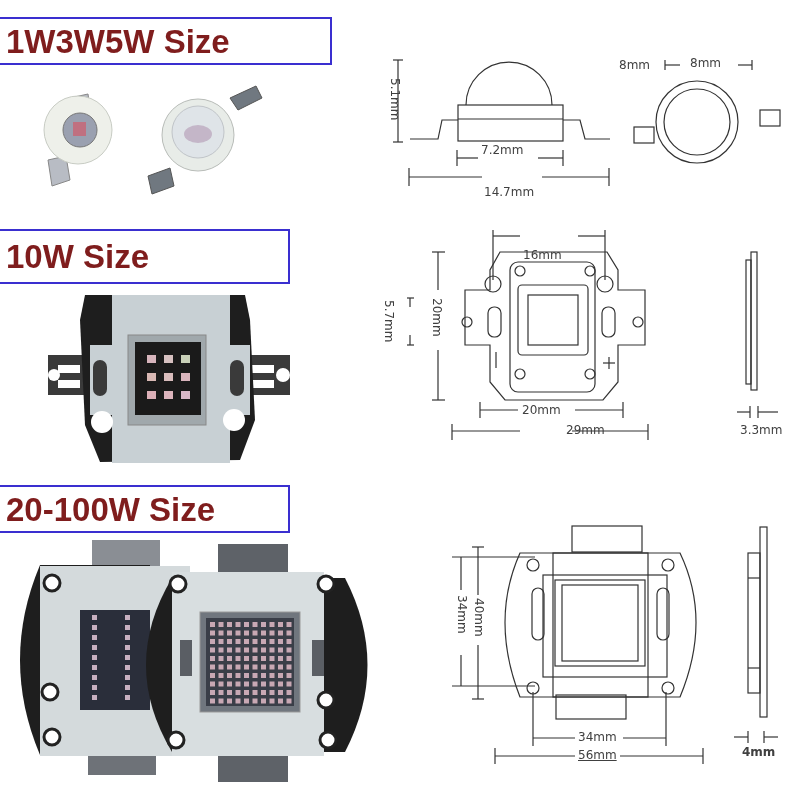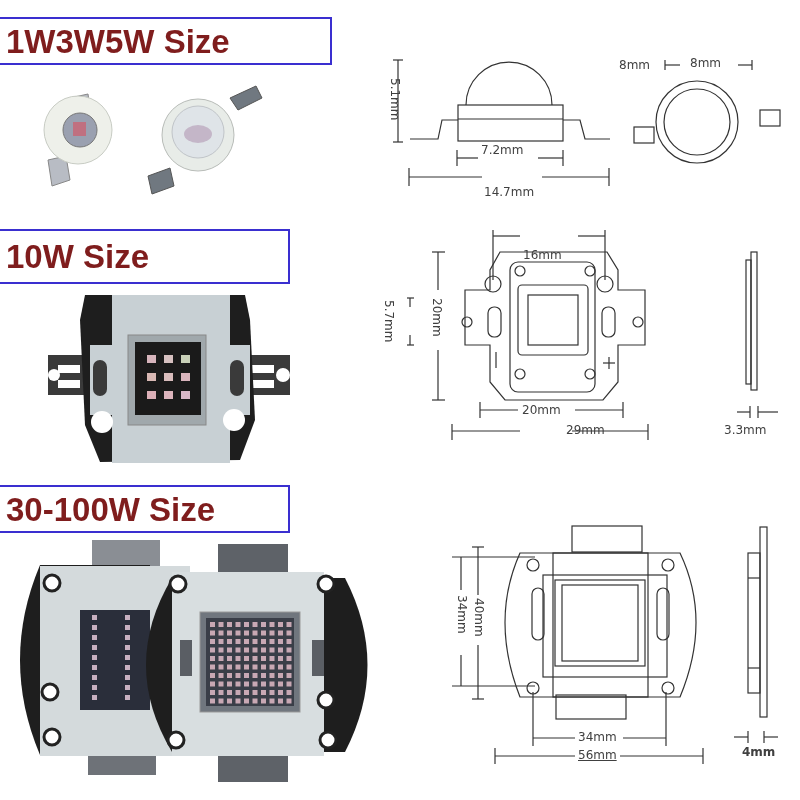--- a/index.html
+++ b/index.html
@@ -11,21 +11,21 @@
   .t3{top:485px;width:290px;height:48px;font-size:33px;}
   .dim{position:absolute;font-family:"DejaVu Sans",sans-serif;font-size:12px;color:#404040;}
   .vt{writing-mode:vertical-rl;}
   svg{position:absolute;left:0;top:0;}
 </style>
 </head>
 <body>
 
 <div class="section-title t1">1W3W5W Size</div>
 <div class="section-title t2">10W Size</div>
-<div class="section-title t3">30-100W Size</div>
+<div class="section-title t3">20-100W Size</div>
 
 <svg width="800" height="800">
 
   <g>
     <polygon points="70,98 88,94 92,122 78,126" fill="#b8bcc4" stroke="#888"></polygon>
     <polygon points="48,160 66,156 70,180 52,186" fill="#b8bcc4" stroke="#888"></polygon>
     <circle cx="78" cy="130" r="34" fill="#eef0ea" stroke="#c8ccc4"></circle>
     <circle cx="80" cy="130" r="17" fill="#9aa0b0" stroke="#777"></circle>
     <rect x="73" y="122" width="13" height="14" fill="#c07080"></rect>
   </g>
@@ -345,19 +345,19 @@
 <span class="dim" style="left:481px;top:143px;">7.2mm</span>
 <span class="dim" style="left:484px;top:185px;">14.7mm</span>
 <span class="dim" style="left:619px;top:58px;">8mm</span>
 <span class="dim" style="left:690px;top:56px;">8mm</span>
 
 <span class="dim" style="left:523px;top:228px;margin-top:20px;">16mm</span>
 <span class="dim vt" style="left:430px;top:298px;">20mm</span>
 <span class="dim vt" style="left:382px;top:300px;">5.7mm</span>
 <span class="dim" style="left:522px;top:403px;">20mm</span>
 <span class="dim" style="left:524px;top:423px;margin-left:42px;">29mm</span>
-<span class="dim" style="left:724px;top:423px;">3.3mm</span>
+<span class="dim" style="left:740px;top:423px;">3.3mm</span>
 
 <span class="dim vt" style="left:472px;top:598px;">40mm</span>
 <span class="dim vt" style="left:455px;top:595px;">34mm</span>
 <span class="dim" style="left:578px;top:730px;">34mm</span>
 <span class="dim" style="left:578px;top:748px;text-decoration:underline;">56mm</span>
 <span class="dim" style="left:742px;top:745px;font-weight:bold;">4mm</span>
 
 </body></html>

